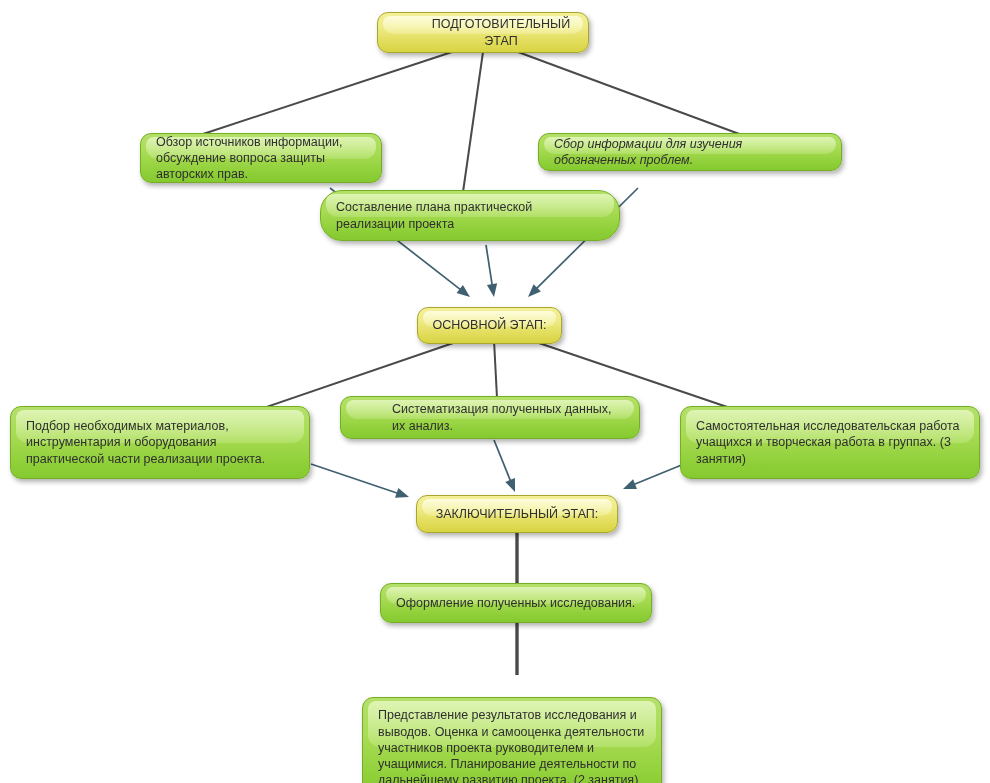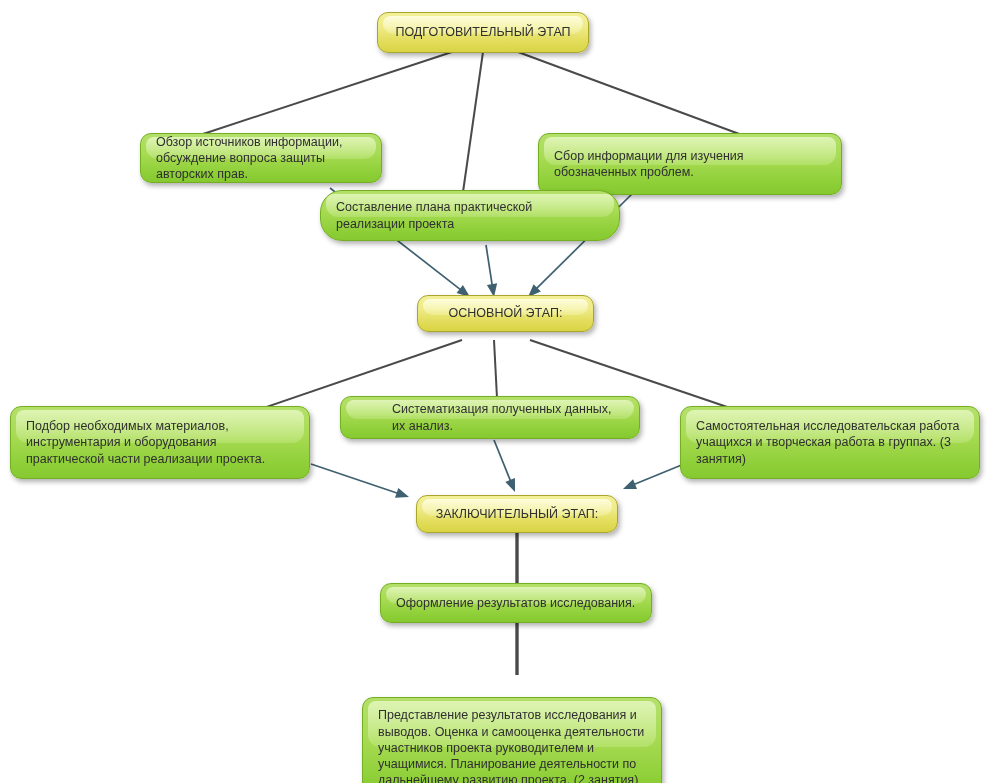--- a/index.html
+++ b/index.html
@@ -133,47 +133,47 @@
         <polygon points="623,489 633.0570050316725,479.25850885167404 637.0009285735049,488.88168229374503" fill="#3f6070"></polygon>
       </g>
       <g>
         <line x1="517" y1="533" x2="517" y2="585" stroke="#4a4a4a" stroke-width="3.4" stroke-linecap="butt"></line>
       </g>
       <g>
         <line x1="517" y1="621" x2="517" y2="675" stroke="#4a4a4a" stroke-width="3.4" stroke-linecap="butt"></line>
       </g>
     </svg>
   <div id="nodes-layer">
-      <div class="node yellow" style="left: 377px; top: 12px; width: 212px; height: 41px;">
+      <div class="node yellow" style="left: 377px; top: 12px; width: 212px; height: 41px; padding-left: 36px;">
         <div class="label">ПОДГОТОВИТЕЛЬНЫЙ ЭТАП</div>
       </div>
       <div class="node green" style="left: 140px; top: 133px; width: 242px; height: 50px;">
         <div class="label">Обзор источников информации, обсуждение вопроса защиты авторских прав.</div>
       </div>
-      <div class="node green" style="left: 538px; top: 133px; width: 304px; height: 62px;">
+      <div class="node green" style="left: 538px; top: 133px; width: 304px; height: 38px; font-style: italic;">
         <div class="label">Сбор информации для изучения обозначенных проблем.</div>
       </div>
       <div class="node green" style="left: 320px; top: 190px; width: 300px; height: 51px; border-radius: 22px;">
         <div class="label">Составление плана практической реализации проекта</div>
       </div>
-      <div class="node yellow" style="left: 417px; top: 295px; width: 177px; height: 37px;">
+      <div class="node yellow" style="left: 417px; top: 307px; width: 145px; height: 37px;">
         <div class="label">ОСНОВНОЙ ЭТАП:</div>
       </div>
       <div class="node green" style="left: 10px; top: 406px; width: 300px; height: 73px; justify-content: flex-end;">
         <div class="label">Подбор необходимых материалов, инструментария и оборудования практической части реализации проекта.</div>
       </div>
       <div class="node green" style="left: 340px; top: 396px; width: 300px; height: 43px; padding-left: 36px;">
         <div class="label">Систематизация полученных данных, их анализ.</div>
       </div>
       <div class="node green" style="left: 680px; top: 406px; width: 300px; height: 73px;">
         <div class="label">Самостоятельная исследовательская работа учащихся и творческая работа в группах. (3 занятия)</div>
       </div>
       <div class="node yellow" style="left: 416px; top: 495px; width: 202px; height: 38px;">
         <div class="label">ЗАКЛЮЧИТЕЛЬНЫЙ ЭТАП:</div>
       </div>
       <div class="node green" style="left: 380px; top: 583px; width: 272px; height: 40px;">
-        <div class="label">Оформление результатов исследования.</div>
+        <div class="label">Оформление полученных исследования.</div>
       </div>
       <div class="node green" style="left: 362px; top: 697px; width: 300px; height: 102px;">
         <div class="label">Представление результатов исследования и выводов. Оценка и самооценка деятельности участников проекта руководителем и учащимися. Планирование деятельности по дальнейшему развитию проекта. (2 занятия)</div>
       </div>
     </div>
 </div>
 
 </body></html>

